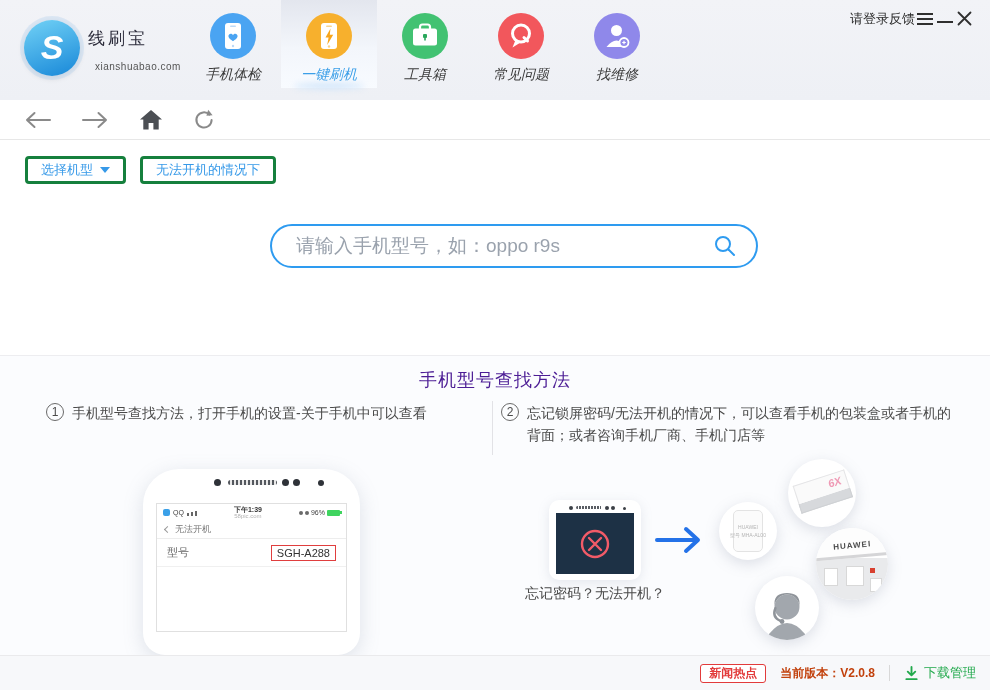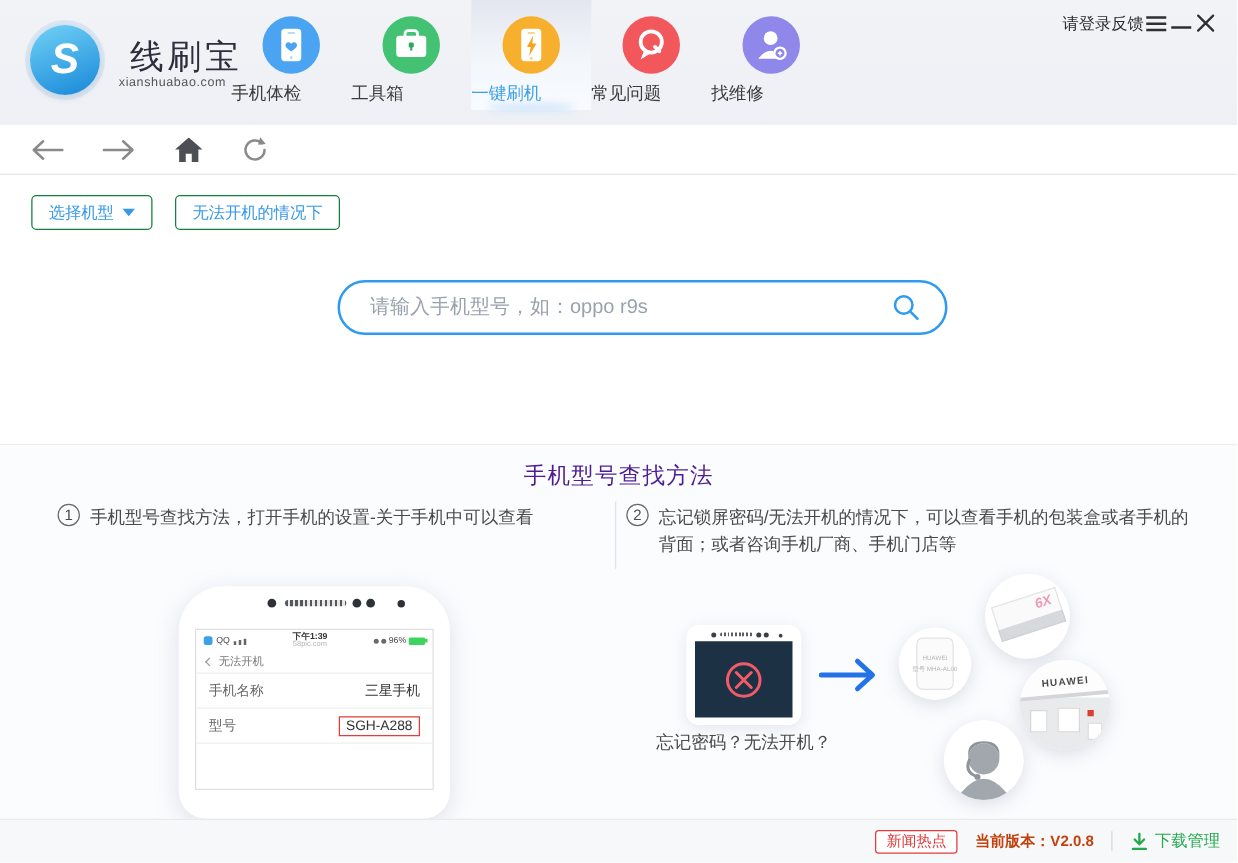--- a/index.html
+++ b/index.html
@@ -6,50 +6,50 @@
   html,body { width:990px; height:690px; }
   body { font-family:"Liberation Sans","DejaVu Sans",sans-serif; background:#fff; }
   .frame { position:relative; width:990px; height:690px; overflow:hidden; background:#fff; }
 
   
   .hdr { position:absolute; left:0; top:0; width:990px; height:100px; background:linear-gradient(180deg,#f2f3f7,#eef0f5); }
   .logo { position:absolute; left:24px; top:20px; width:56px; height:56px; border-radius:50%;
           background:linear-gradient(160deg,#72d2f6,#1787d8); box-shadow:0 0 0 4px rgba(190,215,240,.45), 0 2px 6px rgba(0,0,0,.15);
           display:flex; align-items:center; justify-content:center; }
   .logo span { color:#fff; font-size:34px; font-weight:bold; font-style:italic; transform:translateY(-1px); }
-  .brand-name { position:absolute; left:104px; top:27px; font-size:27px; color:#2d2d3c; letter-spacing:3px; }
+  .brand-name { position:absolute; left:88px; top:27px; font-size:17px; color:#2d2d3c; letter-spacing:3px; }
   .brand-domain { position:absolute; left:95px; top:61px; font-size:10px; color:#555; letter-spacing:.5px;text-align:right; }
 
   .nav { position:absolute; left:185px; top:0; height:100px; display:flex; }
-  .nav-item { width:96px; height:88px; padding-top:13px; cursor:pointer; position:relative; }
+  .nav-item { width:96px; height:88px; padding-top:13px; text-align:center; cursor:pointer; position:relative;font-style:italic; }
   .nav-item.active { background:linear-gradient(180deg,#e3e6ee 0%,#f3f6fb 55%,#f8fbff 100%); }
   .nav-item.active .glow { position:absolute; left:13px; bottom:-1px; width:70px; height:6px; background:#cfe4f9; border-radius:50%; filter:blur(3px); }
   .icon-circle { width:46px; height:46px; border-radius:50%; margin:0 auto; display:flex; align-items:center; justify-content:center; }
   .nav-label { margin-top:7px; font-size:14px; color:#3a3a3a; }
   .nav-item.active .nav-label { color:#3b9fe8; }
 
   .winctl { position:absolute; right:16px; top:9px; display:flex; align-items:center; }
   .winctl .txt { font-size:13px; color:#2b2b2b; cursor:pointer; }
   .ctl-btn { background:none; border:none; cursor:pointer; display:flex; flex-direction:column; gap:3px; padding:2px; }
   .bar { width:16px; height:2px; background:#2f2f2f; }
 
   
   .toolbar { position:absolute; left:0; top:100px; width:990px; height:40px; background:#fff; border-bottom:1px solid #e7e7e7;
              display:flex; align-items:center; gap:31px; padding-left:24px; }
   .tool-btn { background:none; border:none; cursor:pointer; display:flex; align-items:center; }
 
   
-  .btn-outline { position:absolute; top:156px; height:28px; background:#fff; border:1px solid #15803d; border-radius:4px;
+  .btn-outline { position:absolute; top:156px; height:28px; background:#fff; border:3px solid #15803d; border-radius:4px;
                  color:#3699e8; font-size:13px; padding:0 13px; cursor:pointer; display:flex; align-items:center; gap:7px; }
   .caret { width:0; height:0; border-left:5px solid transparent; border-right:5px solid transparent; border-top:6px solid #3699e8; }
 
   
   .search { position:absolute; left:270px; top:224px; width:488px; height:44px; border:2px solid #2e9bf0; border-radius:24px;
             background:#fff; display:flex; align-items:center; }
-  .search input { flex:1; border:none; outline:none; background:transparent; font-size:16px; color:#333;
+  .search input { flex:1; border:none; outline:none; background:transparent; font-size:19px; color:#333;
                   padding:0 10px 0 24px; font-family:inherit; }
   .search input::placeholder { color:#9aa2ad; }
   .search .mag { margin-right:20px; display:flex; cursor:pointer; }
 
   
   .guide { position:absolute; left:0; top:355px; width:990px; height:300px; background:#fbfcfe; border-top:1px solid #ededf0; }
   .guide-title { position:absolute; left:0; top:12px; width:990px; text-align:center; font-size:18px; color:#4c1d95; font-weight:500; letter-spacing:1px; }
   .step { position:absolute; top:46px; display:flex; gap:8px; font-size:14px; color:#4a4a4a; line-height:22px; }
   .step-1 { left:46px; width:440px; }
   .step-2 { left:501px; width:452px; }
@@ -111,21 +111,21 @@
   .shelf { position:absolute; background:#fff; border:1px solid #d8d8d8; }
   .store-dot { position:absolute; width:5px; height:5px; background:#d8402f; }
   .store-awning { position:absolute; left:-6px; top:0; width:84px; height:30px; background:#fdfdfd; border-bottom:3px solid #d5d5d7;
                   transform:rotate(-5deg); display:flex; align-items:center; justify-content:center; }
   .store-awning span { font-size:8px; font-weight:bold; color:#4a4a4a; letter-spacing:1px; margin-top:8px; }
   .c-person { left:755px; top:220px; width:64px; height:64px; }
 
   
   .statusbar { position:absolute; left:0; top:655px; width:990px; height:35px; background:#f7f8fa; border-top:1px solid #eaeaec;
                display:flex; align-items:center; justify-content:flex-end; gap:14px; padding-right:14px; }
-  .news-badge { border:1px solid #e23b3b; color:#e23b3b; font-size:12px; font-weight:normal; padding:0 8px; border-radius:3px;
+  .news-badge { border:1px solid #e23b3b; color:#e23b3b; font-size:12px; font-weight:bold; padding:0 8px; border-radius:3px;
                 background:#fff; cursor:pointer; }
   .version { font-size:12px; color:#c2410c;font-weight:bold; }
   .sb-div { width:1px; height:16px; background:#d8d8d8; }
   .download { display:flex; align-items:center; gap:5px; font-size:13px; color:#22a94c; cursor:pointer; }
 </style>
 </head>
 <body>
 
 <div class="frame">
 
@@ -141,42 +141,42 @@
         <div class="icon-circle" style="background:#4aa4f2">
           <svg width="44" height="44" viewBox="0 0 44 44">
             <rect x="14" y="9" width="16" height="26" rx="3" fill="#fff"></rect>
             <rect x="19" y="11.5" width="6" height="1.6" rx="0.8" fill="#bcd9f7"></rect>
             <path d="M22 21.2 c-1.3-2.3-4.6-1.6-4.6 1 0 1.9 2.5 3.5 4.6 5 2.1-1.5 4.6-3.1 4.6-5 0-2.6-3.3-3.3-4.6-1 z" fill="#4aa4f2"></path>
             <circle cx="22" cy="32" r="1.2" fill="#bcd9f7"></circle>
           </svg>
         </div>
         <div class="nav-label">手机体检</div>
       </div>
+      <div class="nav-item active">
+        <div class="icon-circle" style="background:#f7b02d">
+          <svg width="44" height="44" viewBox="0 0 44 44">
+            <rect x="14" y="9" width="16" height="26" rx="3" fill="#fff"></rect>
+            <rect x="19" y="11.5" width="6" height="1.6" rx="0.8" fill="#f8d48c"></rect>
+            <polygon points="23.5,14.5 18.5,23.5 21.6,23.5 20.2,31 26.2,20.8 22.8,20.8" fill="#f7a51b"></polygon>
+            <circle cx="22" cy="32.5" r="1.2" fill="#f8d48c"></circle>
+          </svg>
+        </div>
+        <div class="nav-label">一键刷机</div>
+        <div class="glow"></div>
+      </div>
       <div class="nav-item">
         <div class="icon-circle" style="background:#42c272">
           <svg width="44" height="44" viewBox="0 0 44 44">
             <rect x="17" y="10.5" width="10" height="7" rx="2.5" fill="none" stroke="#fff" stroke-width="2.2"></rect>
             <rect x="10" y="14.5" width="24" height="17" rx="2.5" fill="#fff"></rect>
             <rect x="20" y="20" width="4" height="4" rx="1" fill="#2aa85c"></rect>
             <rect x="21.2" y="23" width="1.6" height="3.5" fill="#2aa85c"></rect>
           </svg>
         </div>
         <div class="nav-label">工具箱</div>
-      </div>
-      <div class="nav-item active">
-        <div class="icon-circle" style="background:#f7b02d">
-          <svg width="44" height="44" viewBox="0 0 44 44">
-            <rect x="14" y="9" width="16" height="26" rx="3" fill="#fff"></rect>
-            <rect x="19" y="11.5" width="6" height="1.6" rx="0.8" fill="#f8d48c"></rect>
-            <polygon points="23.5,14.5 18.5,23.5 21.6,23.5 20.2,31 26.2,20.8 22.8,20.8" fill="#f7a51b"></polygon>
-            <circle cx="22" cy="32.5" r="1.2" fill="#f8d48c"></circle>
-          </svg>
-        </div>
-        <div class="nav-label">一键刷机</div>
-        <div class="glow"></div>
       </div>
       <div class="nav-item">
         <div class="icon-circle" style="background:#f2575c">
           <svg width="44" height="44" viewBox="0 0 44 44">
             <circle cx="22" cy="19.5" r="8.5" fill="none" stroke="#fff" stroke-width="3"></circle>
             <line x1="25" y1="23.5" x2="28.5" y2="27" stroke="#fff" stroke-width="3" stroke-linecap="round"></line>
             <path d="M16.5 26 L13.5 33.5 L21.5 28.5 Z" fill="#fff"></path>
           </svg>
         </div>
         <div class="nav-label">常见问题</div>
@@ -292,24 +292,20 @@
             <span class="mini-dot"></span>
             <span class="dp-batt-txt">96%</span>
             <span class="battery"></span>
           </div>
         </div>
         <div class="dp-nav">
           <span class="chev"></span>
           <span>无法开机</span>
         </div>
         <div class="dp-row">
-          <span class="lbl">手机名称</span>
-          <span class="val">三星手机</span>
-        </div>
-        <div class="dp-row">
           <span class="lbl">型号</span>
           <span class="val redbox">SGH-A288</span>
         </div>
       </div>
     </div>
 
     <div class="locked-phone">
       <span class="lp-dot" style="left:20px;top:6px;width:4px;height:4px"></span>
       <div class="lp-grille"></div>
       <span class="lp-dot" style="left:56px;top:6px;width:4px;height:4px"></span>

